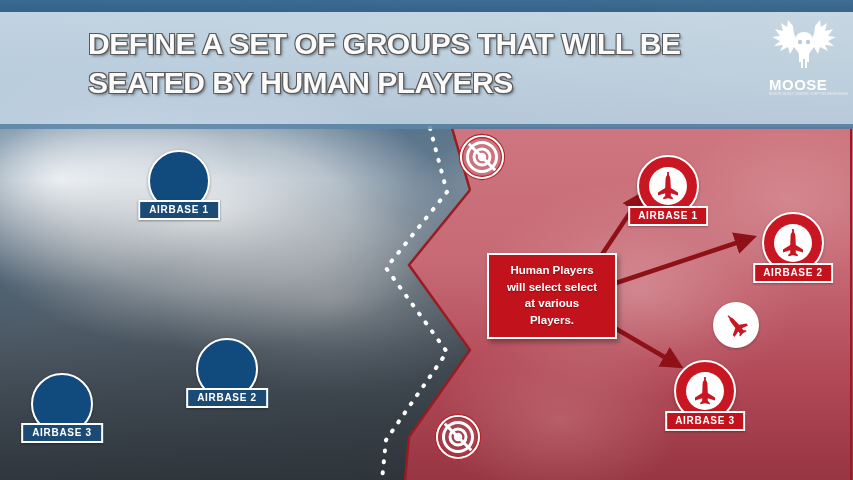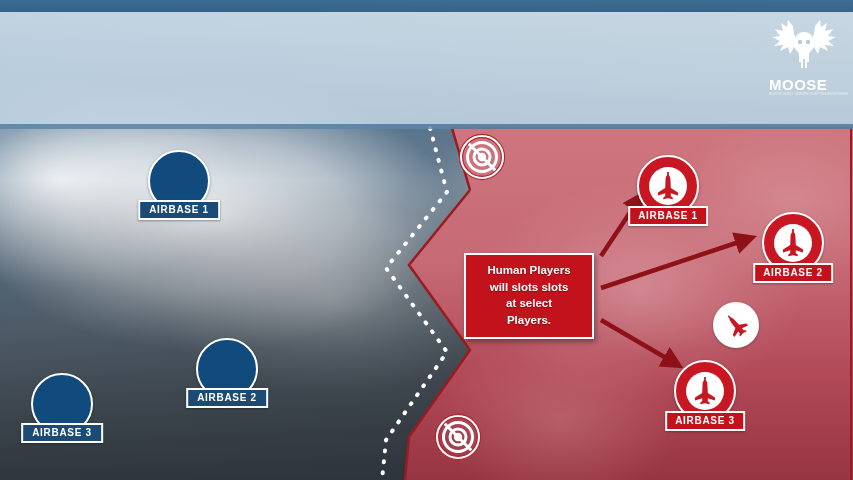--- a/index.html
+++ b/index.html
@@ -135,21 +135,21 @@
     background:#ffffff;border:2px solid #ffffff;
     display:flex;align-items:center;justify-content:center;
     box-shadow:0 1px 3px rgba(0,0,0,.25);
   }
 
   
   .radar{position:absolute;}
 
   
   .callout{
-    position:absolute;left:464px;top:253px;width:114px;
+    position:absolute;left:487px;top:253px;width:114px;
     background:#c2121c;
     border:2px solid #ffffff;
     box-shadow:2px 3px 5px rgba(0,0,0,.35);
     padding:7px 6px 8px;
     text-align:center;
     color:#ffffff;
     font-size:11.5px;font-weight:bold;line-height:1.45;
     text-shadow:0 1px 1px rgba(0,0,0,.35);
   }
   .callout .ln{display:block;}
@@ -170,20 +170,24 @@
     <polyline points="452,128 470,190" fill="none" stroke="#9b1b22" stroke-width="2.5"></polyline>
     <polyline points="452,128 853,128" fill="none" stroke="#9b1b22" stroke-width="2"></polyline>
     <polyline points="851,128 851,480" fill="none" stroke="#9b1b22" stroke-width="2"></polyline>
     <polyline points="430,128 447,192 386,268 447,352 386,440 382,480" fill="none" stroke="#ffffff" stroke-width="4" stroke-linecap="round" stroke-dasharray="1 10"></polyline>
   </svg>
 
   <div class="header-top-strip"></div>
   <div class="header-band"></div>
   <div class="header-bottom-strip"></div>
 
+  <h1 class="title">
+    <span class="line">DEFINE A SET OF GROUPS THAT WILL BE</span>
+    <span class="line">SEATED BY HUMAN PLAYERS</span>
+  </h1>
 
   <div class="moose-logo">
     <svg width="66" height="58" viewBox="0 0 66 58">
       <g fill="#ffffff">
 
         <path d="M22 8 L17 2 L16 9 L10 5 L12 13 L4 11 L9 18 L1 19 L9 23 L3 28 L12 27 L9 33 L17 29 L19 36 L23 29 L26 33 L26 22 L23 16 Z"></path>
 
         <path d="M44 8 L49 2 L50 9 L56 5 L54 13 L62 11 L57 18 L65 19 L57 23 L63 28 L54 27 L57 33 L49 29 L47 36 L43 29 L40 33 L40 22 L43 16 Z"></path>
 
         <path d="M33 14 C27 14 24 18 24 24 C24 29 26 33 28 36 L28 44 L30 44 L30 50 L32 50 L32 41 L34 41 L34 50 L36 50 L36 44 L38 44 L38 36 C40 33 42 29 42 24 C42 18 39 14 33 14 Z"></path>
@@ -297,18 +301,18 @@
       <line x1="9" y1="9" x2="39" y2="39" stroke="#ffffff" stroke-width="3"></line>
       <g fill="none" stroke="#b5232b" stroke-width="1.1">
         <circle cx="24" cy="24" r="22.6"></circle>
         <circle cx="24" cy="24" r="19.4"></circle>
       </g>
     </svg>
   </div>
 
   <div class="callout">
     <span class="ln">Human Players</span>
-    <span class="ln">will slots slots</span>
-    <span class="ln">at select</span>
+    <span class="ln">will select select</span>
+    <span class="ln">at various</span>
     <span class="ln">Players.</span>
   </div>
 
 </div>
 
 </body></html>

